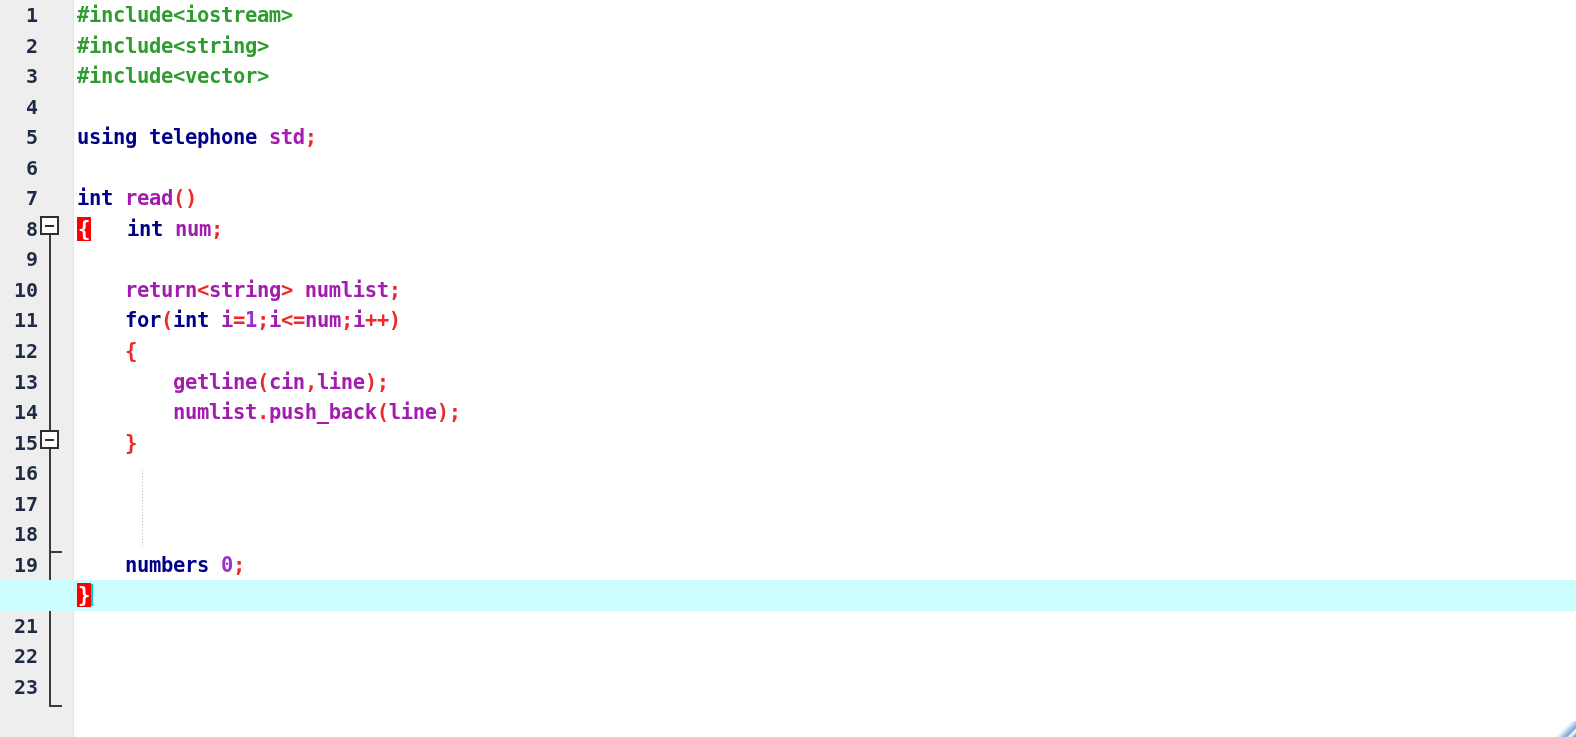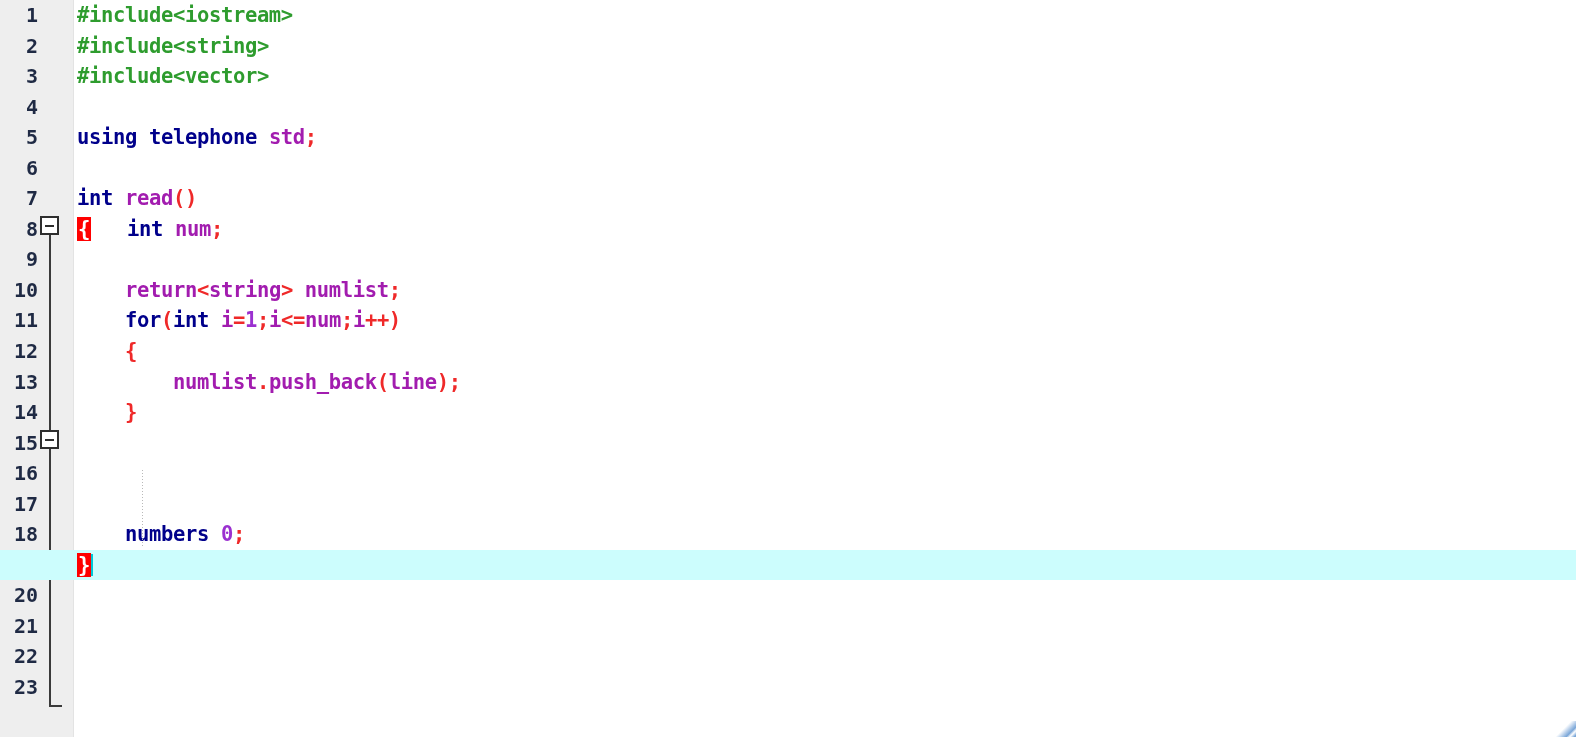--- a/index.html
+++ b/index.html
@@ -267,20 +267,23 @@
 
 
     <div class="line">
       <span class="txt"><span class="id">    </span><span class="kw">for</span><span class="op">(</span><span class="kw">int</span><span class="id"> i</span><span class="op">=</span><span class="num">1</span><span class="op">;</span><span class="id">i</span><span class="op">&lt;=</span><span class="id">num</span><span class="op">;</span><span class="id">i</span><span class="op">++)</span></span>
     </div>
 
     <div class="line">
       <span class="txt"><span class="id">    </span><span class="op">{</span></span>
     </div>
 
+    <div class="line">
+      <span class="txt"><span class="id">        getline</span><span class="op">(</span><span class="id">cin</span><span class="op">,</span><span class="id">line</span><span class="op">);</span></span>
+    </div>
 
     <div class="line">
       <span class="txt"><span class="id">        numlist</span><span class="op">.</span><span class="id">push_back</span><span class="op">(</span><span class="id">line</span><span class="op">);</span></span>
     </div>
 
     <div class="line">
       <span class="txt"><span class="id">    </span><span class="op">}</span></span>
     </div>
 
     <div class="line">

